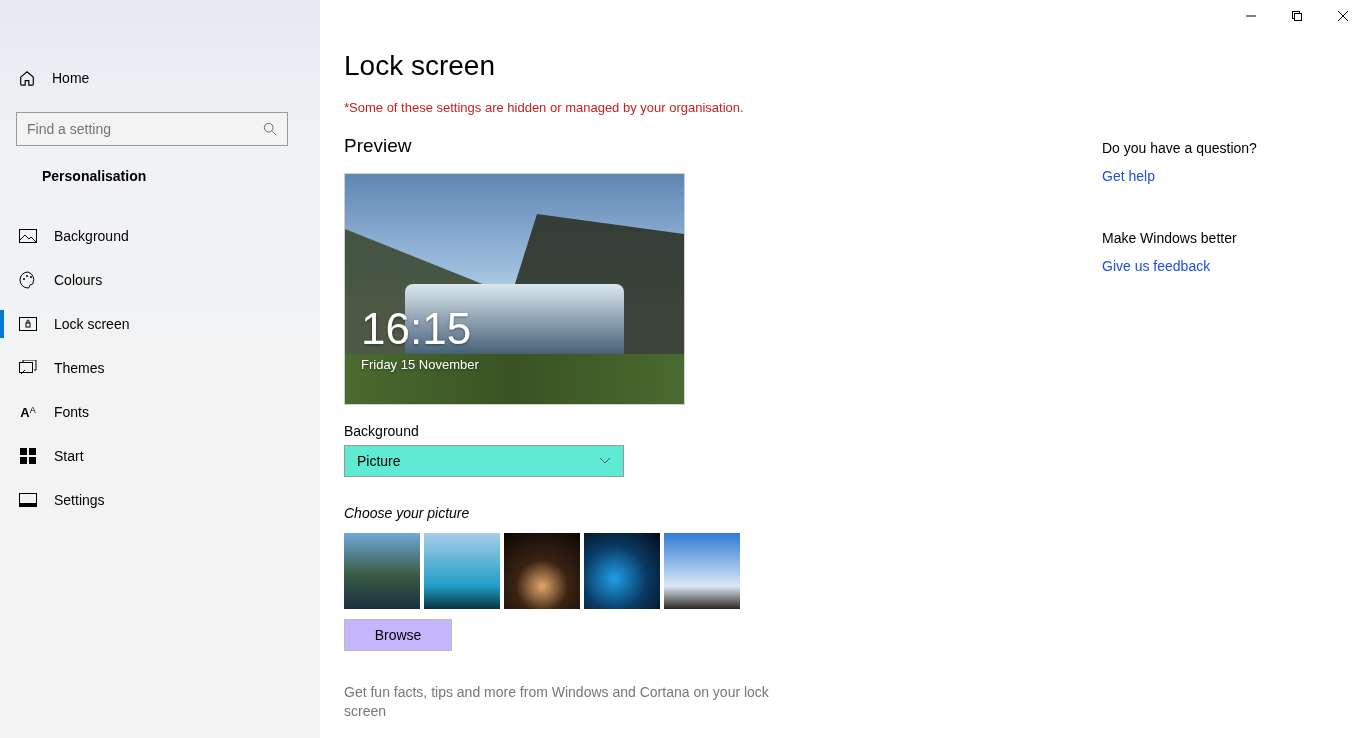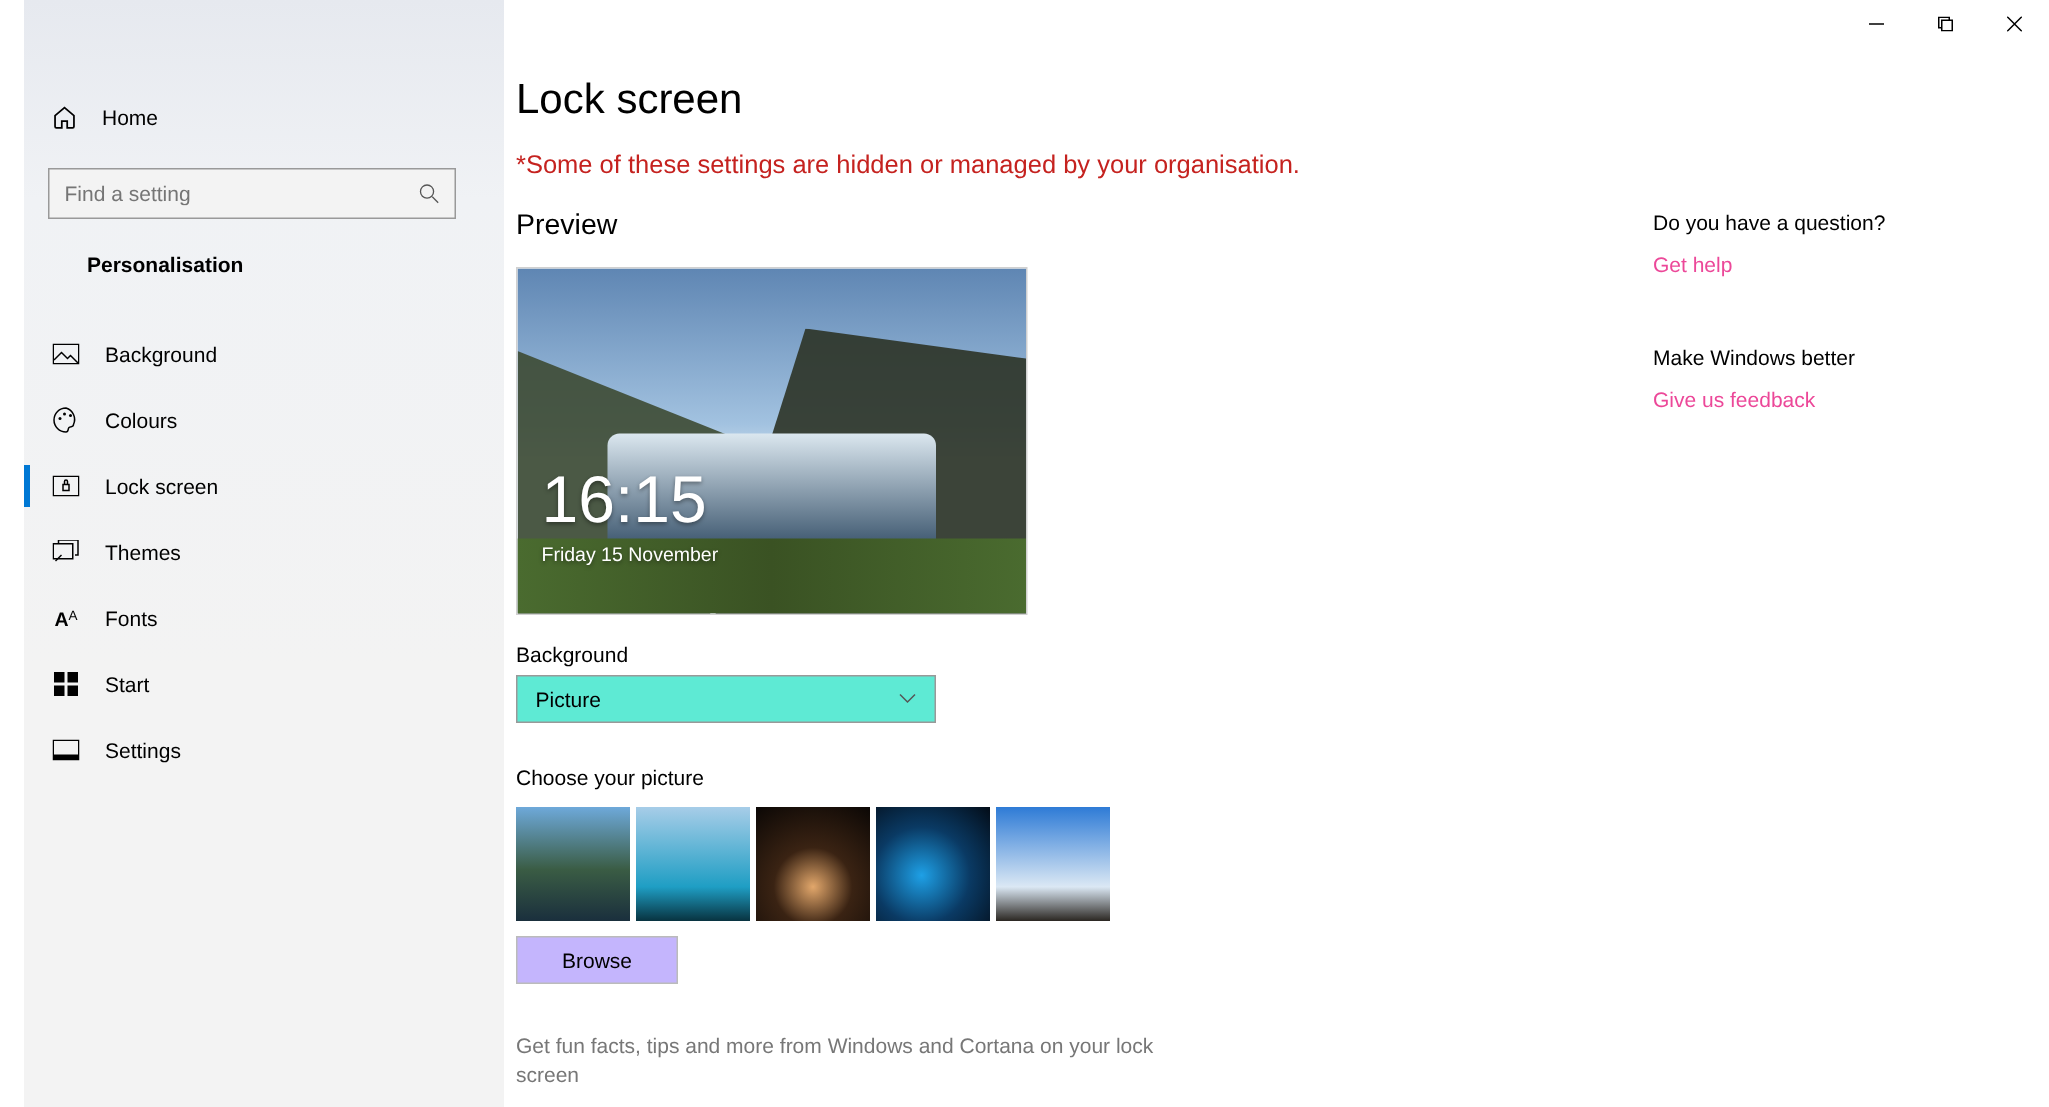--- a/index.html
+++ b/index.html
@@ -6,36 +6,36 @@
 html,body { width:1366px; height:738px; overflow:hidden; background:#fff; color:#000; }
 
 
 .titlebar { position:absolute; top:0; left:0; right:0; height:32px; display:flex; align-items:center; }
 .titlebar .back { width:48px; height:32px; display:flex; align-items:center; justify-content:center; }
 .titlebar .title { font-size:12px; padding-left:4px; }
 .win-controls { position:absolute; right:0; top:0; display:flex; }
 .win-controls > div { width:46px; height:32px; display:flex; align-items:center; justify-content:center; }
 
 
-.sidebar { position:absolute; top:0; left:16px; width:320px; height:738px; background:linear-gradient(180deg,#e6e9ef 0%,#f0f2f5 18%,#f3f3f3 60%,#f3f3f3 100%); }
+.sidebar { position:absolute; top:0; left:0; width:320px; height:738px; background:linear-gradient(180deg,#e6e9ef 0%,#f0f2f5 18%,#f3f3f3 60%,#f3f3f3 100%); }
 .side-content { padding-top:56px; }
 .home-row { display:flex; align-items:center; height:44px; padding-left:18px; gap:16px; font-size:14px; cursor:pointer; }
 .search-wrap { margin:12px 32px 0 16px; }
 .search { width:100%; height:34px; border:1px solid #999; background:#f3f3f3; display:flex; align-items:center; padding:0 10px; }
 .search input { flex:1; border:none; background:transparent; font-size:14px; outline:none; color:#333; }
 .section-title { font-weight:600; font-size:14px; padding:22px 0 8px 18px;margin-left:24px; }
 .nav-list { margin-top:22px; }
 .nav-item { height:44px; display:flex; align-items:center; padding-left:18px; gap:16px; font-size:14px; cursor:pointer; position:relative; }
 .nav-item.active::before { content:""; position:absolute; left:0; top:8px; bottom:8px; width:4px; background:#0078d4; }
 .nav-item .nav-icon { width:20px; display:flex; justify-content:center; }
 
 
 .main { position:absolute; left:320px; right:0; top:0; bottom:0; padding:50px 24px 0 24px; overflow:hidden; }
 .page-title { font-size:28px; font-weight:500; }
-.warn { color:#c5221f; font-size:17px; margin-top:18px; }
+.warn { color:#c5221f; font-size:13px; margin-top:18px; }
 .sub-h { font-size:19px; font-weight:400; margin-top:20px; }
 
 
 .preview { margin-top:16px; width:341px; height:232px; position:relative; border:1px solid #d0d0d0; overflow:hidden; }
 .preview .sky { position:absolute; inset:0; background:linear-gradient(180deg,#5f86b3 0%, #a2c2e0 45%, #c7daea 55%); }
 .preview .mtn-left { position:absolute; left:0; top:55px; width:180px; height:180px; background:#3d4a33; clip-path:polygon(0 0,100% 40%,70% 100%,0 100%); opacity:0.9; }
 .preview .mtn-right { position:absolute; right:0; top:40px; width:210px; height:200px; background:#2c3326; clip-path:polygon(30% 0,100% 10%,100% 100%,0 100%); opacity:0.9; }
 .preview .water { position:absolute; left:60px; right:60px; bottom:30px; height:90px; background:linear-gradient(180deg,#dbe7ef 0%,#1d3a55 100%); border-radius:8px 8px 0 0; }
 .preview .grass { position:absolute; left:0; right:0; bottom:0; height:50px; background:linear-gradient(90deg,#4a6b2f, #3a5223, #4a6b2f); }
 .preview .clock { position:absolute; left:16px; bottom:50px; color:#fff; font-size:44px; font-weight:300; text-shadow:0 1px 3px rgba(0,0,0,0.4); }
@@ -52,21 +52,21 @@
 .t3 { background:radial-gradient(circle at 40% 60%,#1ea0e6 0%,#0a3a64 50%,#030c17 100%); }
 .t4 { background:linear-gradient(180deg,#2e7bd6 0%,#dbe8f4 70%,#2b2722 100%); }
 
 .browse-btn { margin-top:10px; height:32px; width:108px; border:1px solid #bbb; background:#c4b5fd; font-size:14px; cursor:pointer; }
 
 .hint { margin-top:32px; width:430px; color:#777; font-size:14px; line-height:1.35; }
 
 
 .rightcol { position:absolute; left:1102px; top:140px; width:240px; font-size:14px; }
 .rightcol .q { margin-bottom:12px; }
-.rightcol .link { color:#ec4899; cursor:pointer; }
+.rightcol .link { color:#1d4ed8; cursor:pointer; }
 .rightcol .spacer { height:46px; }
 
 svg { display:block; }
 </style>
 </head>
 <body>
 
 <div class="titlebar">
   <div class="back">
     <svg width="16" height="16" viewBox="0 0 16 16">
@@ -205,21 +205,21 @@
   </div>
 
   <div class="field-label">Background</div>
   <div class="select">
     <span>Picture</span>
     <svg width="12" height="8" viewBox="0 0 12 8">
         <path d="M1 1l5 5 5-5" fill="none" stroke="#555"></path>
       </svg>
   </div>
 
-  <div class="field-label" style="margin-top:28px;">Choose your picture</div>
+  <div class="field-label" style="margin-top:28px;font-style:italic;">Choose your picture</div>
   <div class="thumb-row">
     <div class="thumb t0"></div>
     <div class="thumb t1"></div>
     <div class="thumb t2"></div>
     <div class="thumb t3"></div>
     <div class="thumb t4"></div>
   </div>
   <button class="browse-btn">Browse</button>
 
   <div class="hint">Get fun facts, tips and more from Windows and Cortana on your lock screen</div>

